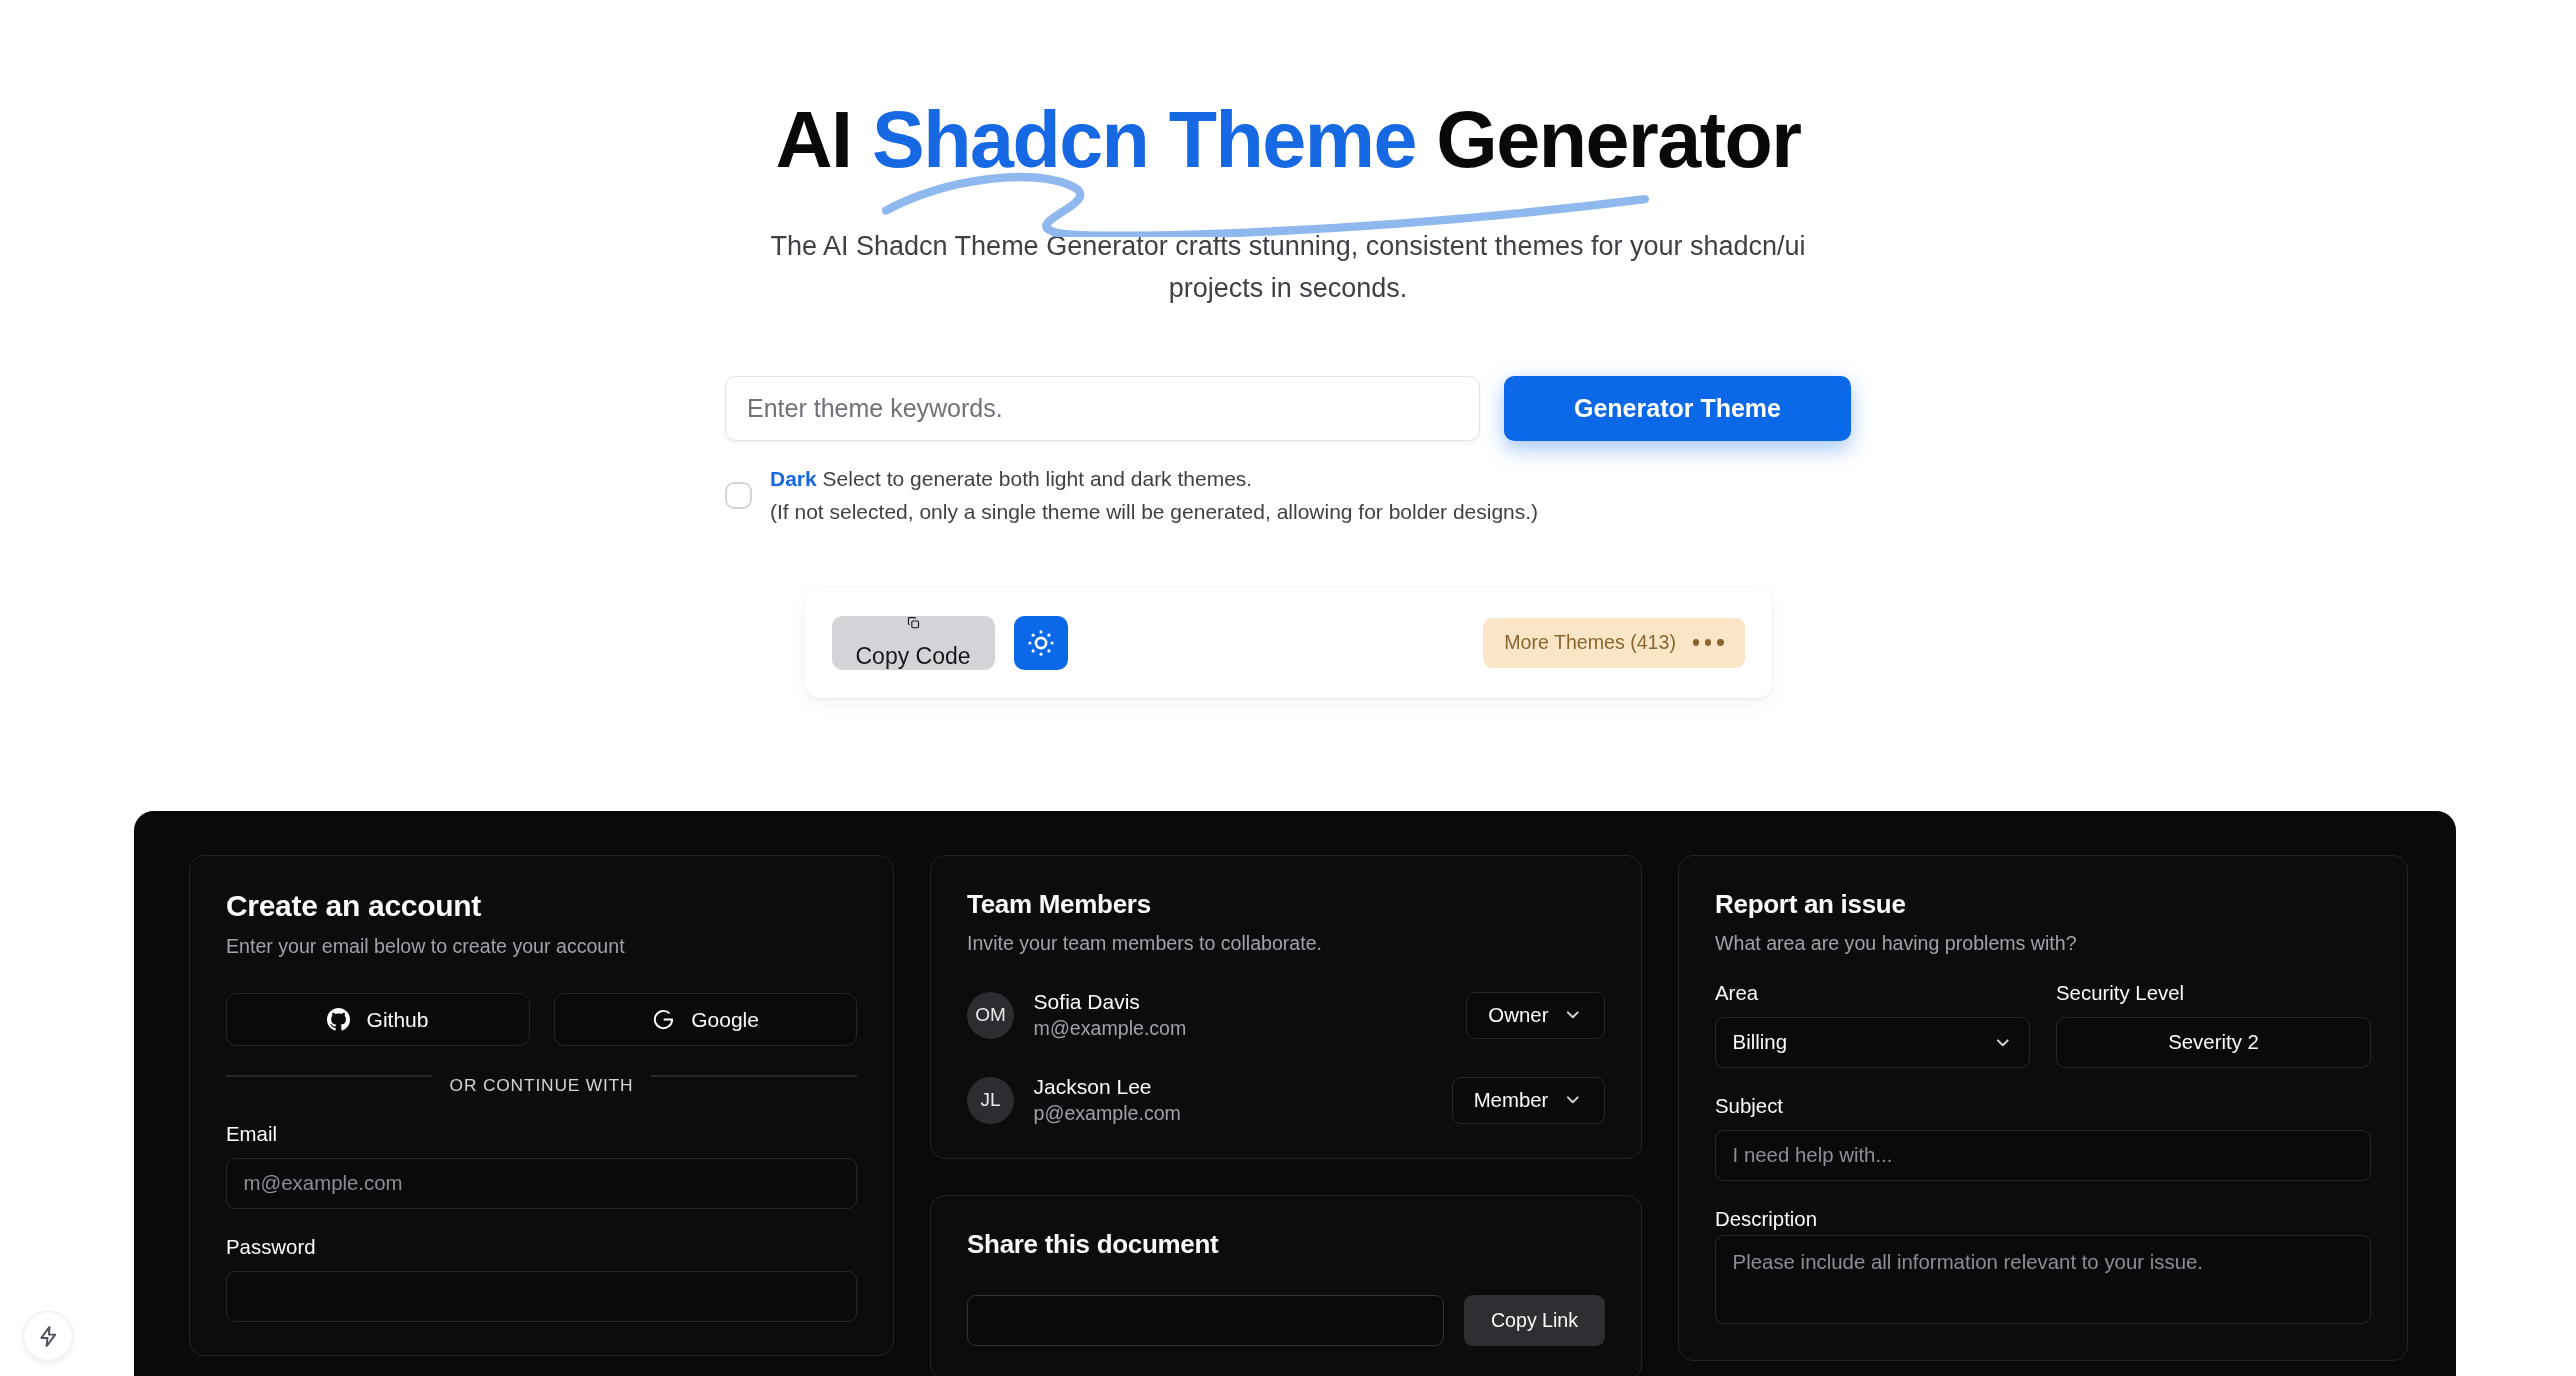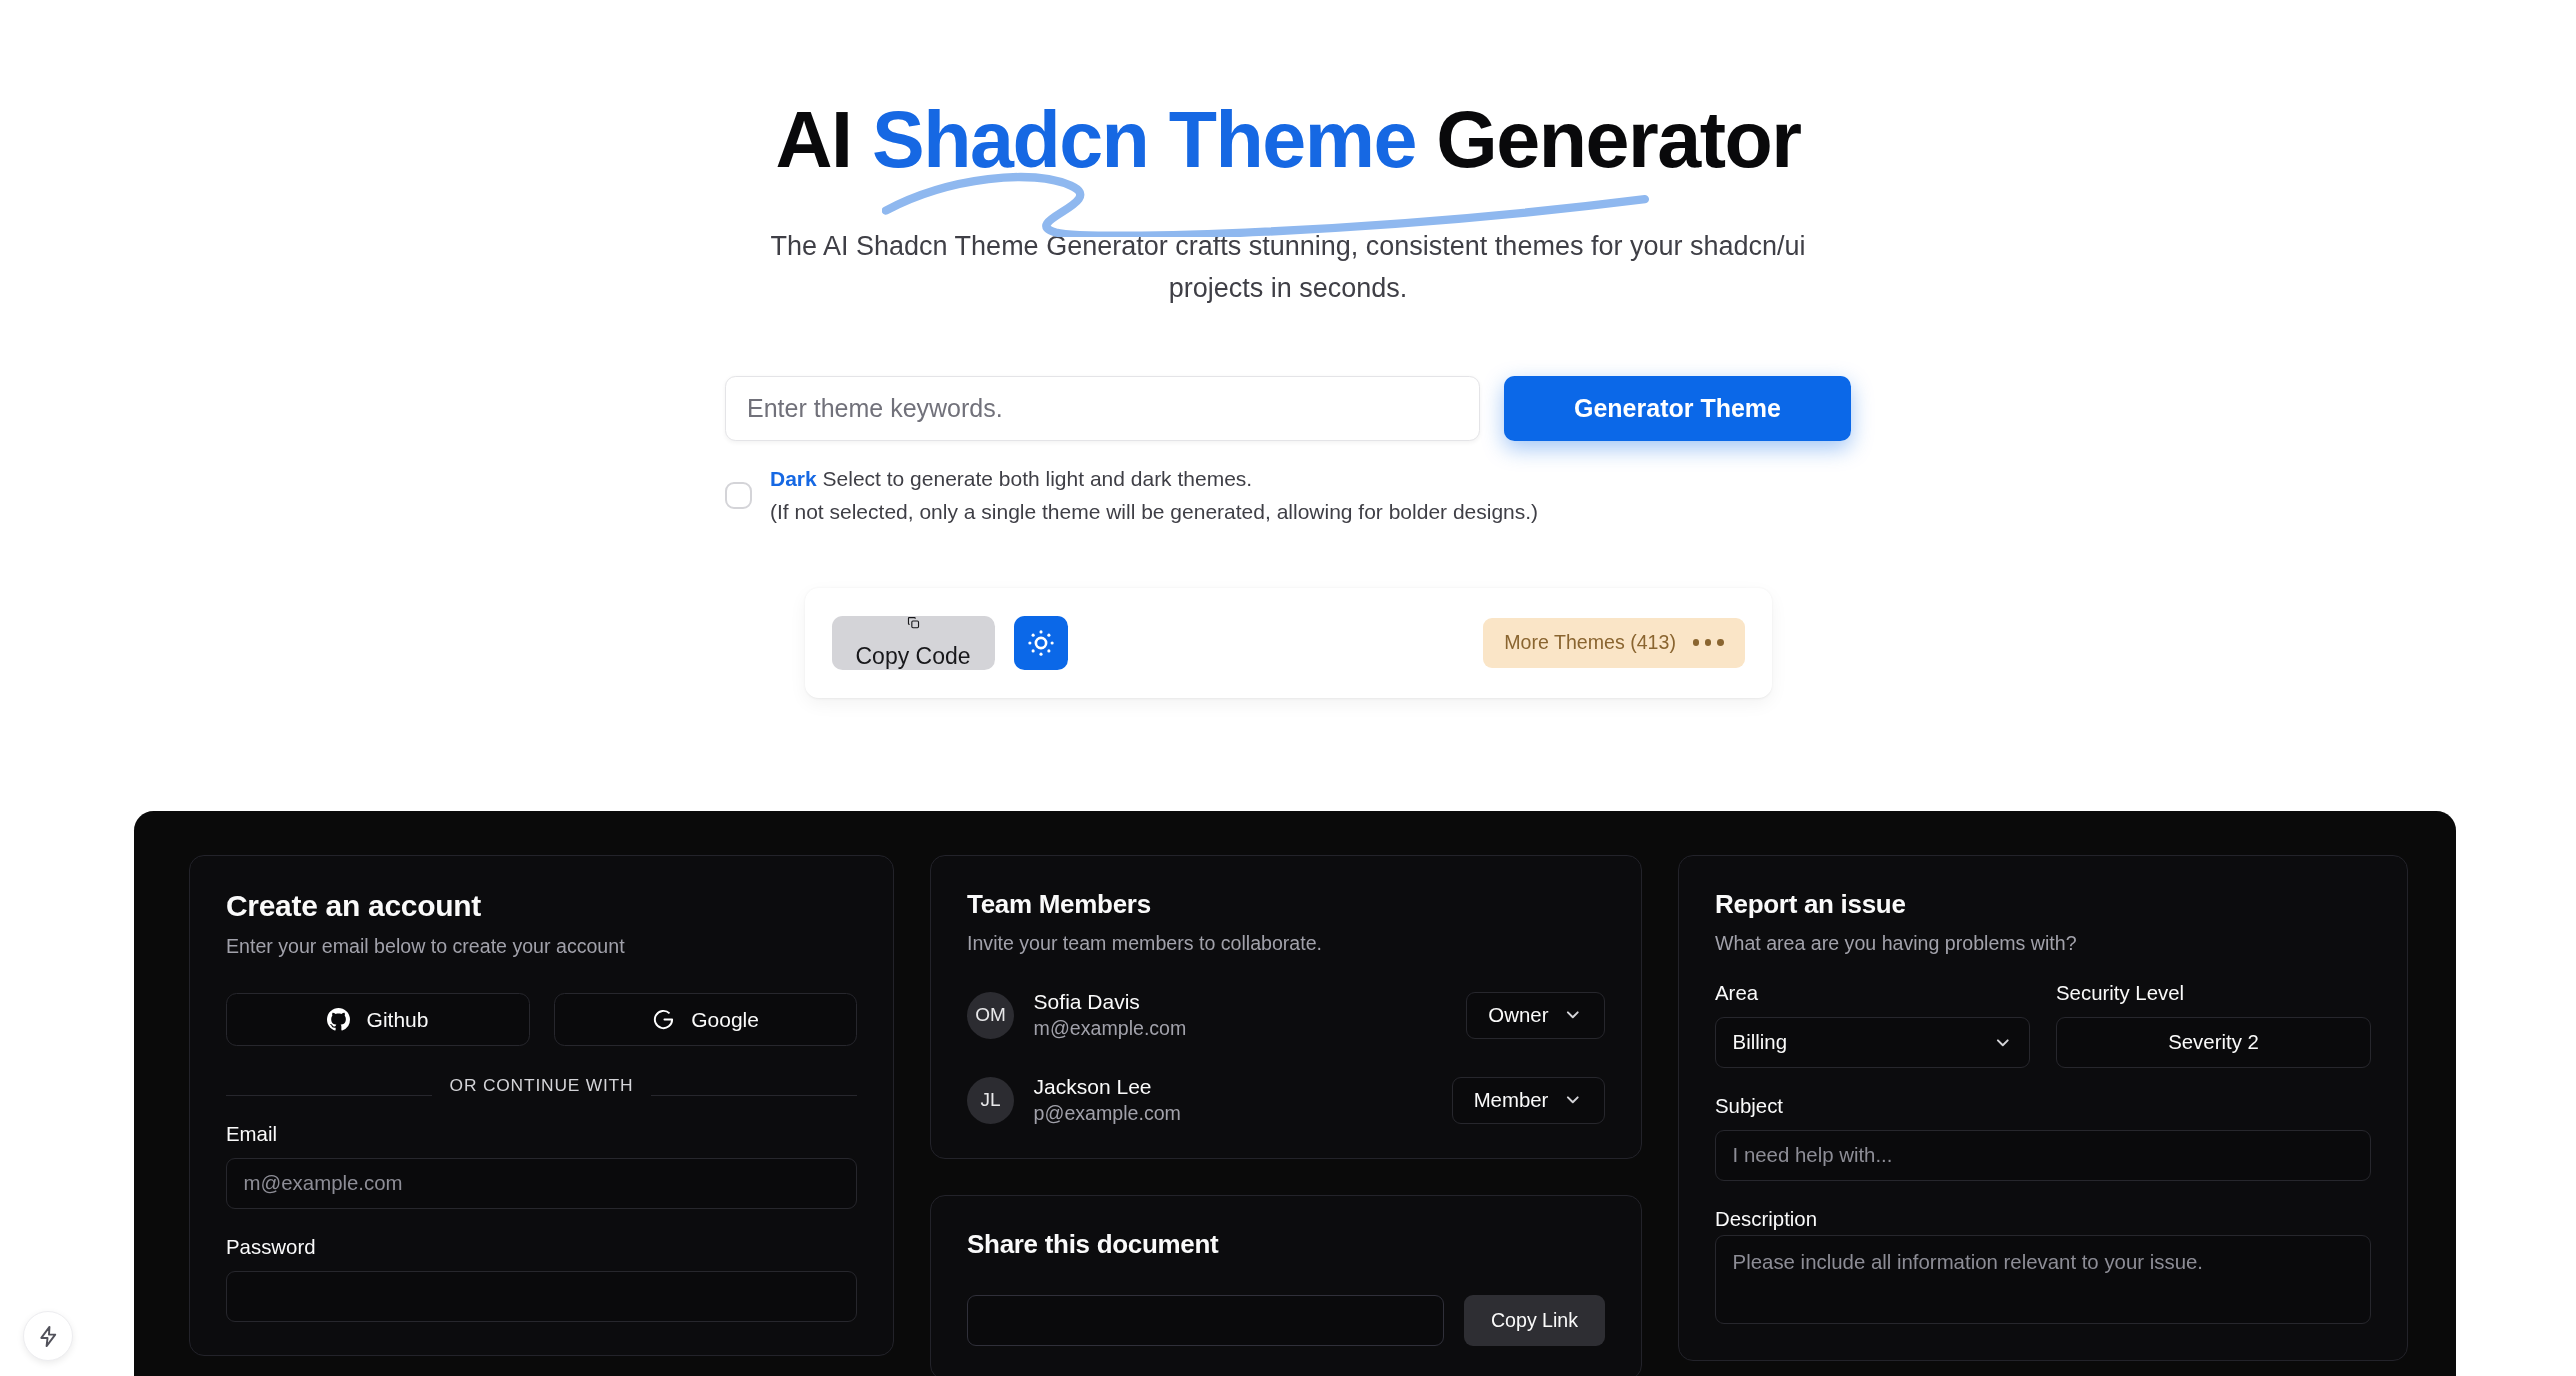--- a/index.html
+++ b/index.html
@@ -168,21 +168,21 @@
     border: 1.5px solid #27272d;
     border-radius: 10.6px;
     color: #fafafa;
     font-size: 21px;
     font-family: "Liberation Sans", sans-serif;
     display: flex; align-items: center; justify-content: center; gap: 16.6px;
     cursor: pointer;
   }
 
   .divider-row {
-    display: flex; align-items: flex-end; gap: 18px;
+    display: flex; align-items: flex-start; gap: 18px;
     margin-top: 29px;
   }
   .divider-row .line { flex: 1; height: 1.5px; background: #27272d; }
   .divider-row .txt { font-size: 17.4px; letter-spacing: 0.8px; color: #d4d4d8; }
 
   .field-label { font-size: 20.4px; color: #fafafa; margin-top: 27px; font-weight:400; }
   .field-input {
     margin-top: 12px;
     width: 100%; height: 51px;
     background: #0a0a0c;

